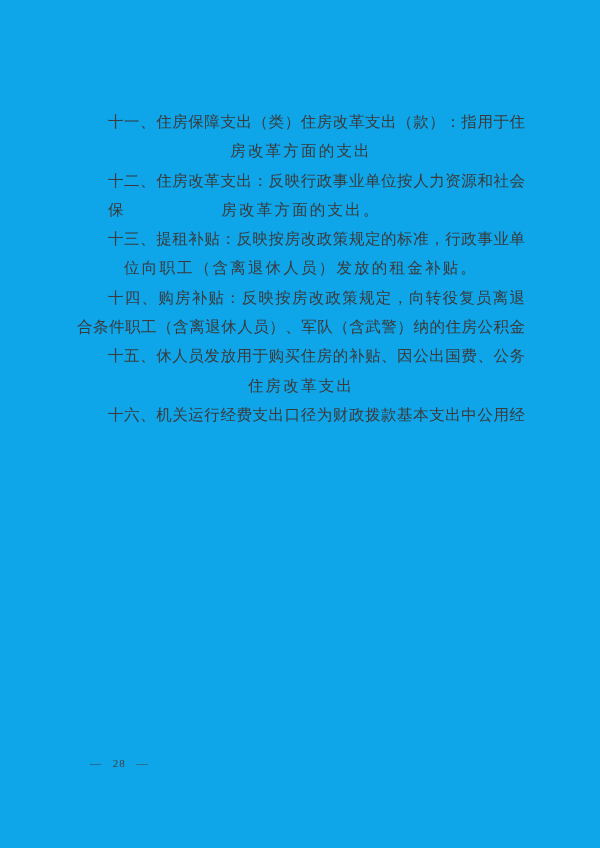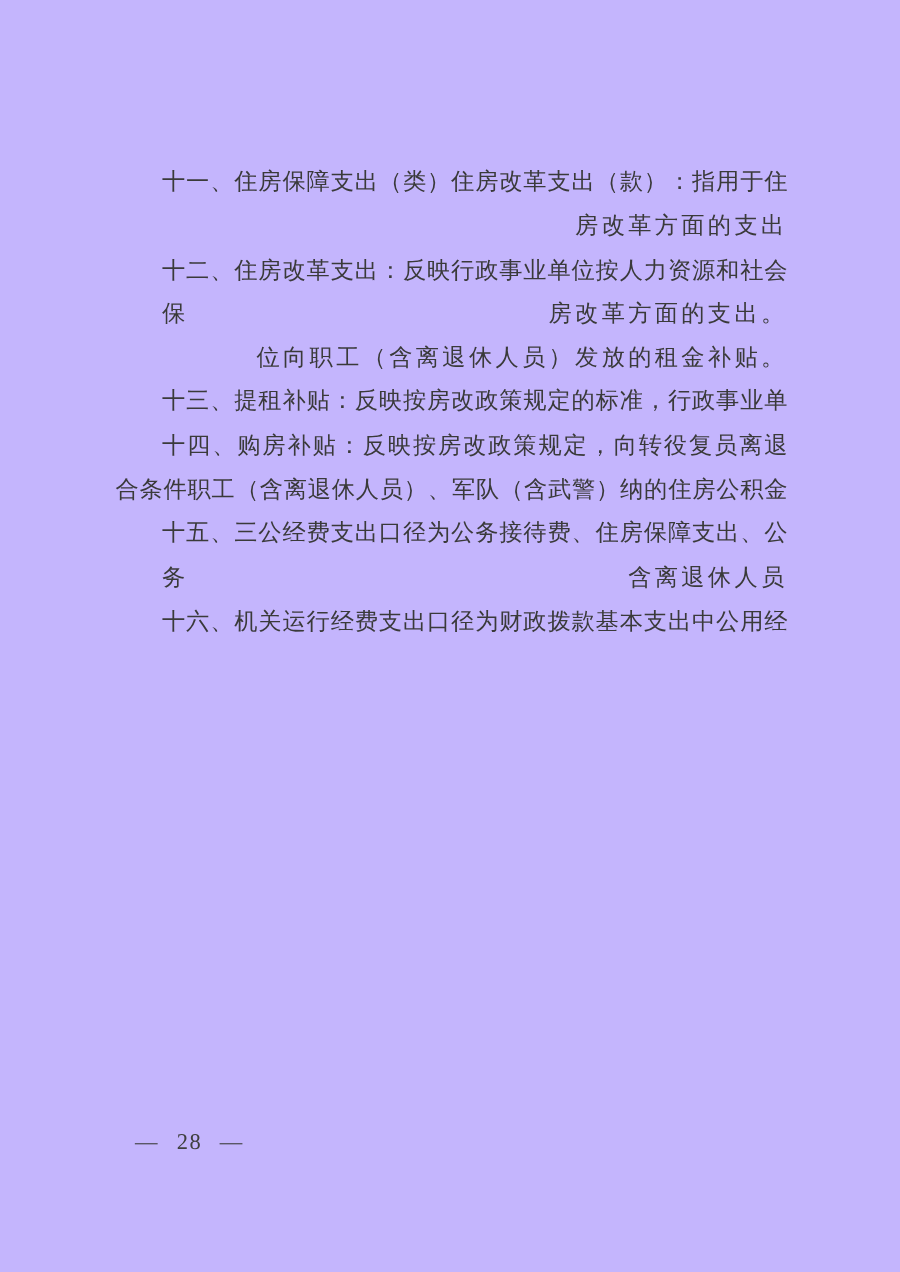--- a/index.html
+++ b/index.html
@@ -12,21 +12,21 @@
     height: 848px;
     position: relative;
     font-family: "Liberation Serif", "DejaVu Serif", serif;
     overflow: hidden;
   }
   .page {
     position: absolute;
     left: 0; top: 0;
     width: 600px;
     height: 848px;
-    background: #c4b5fd;
+    background: #0ea5e9;
   }
   .doc-body {
     position: absolute;
     left: 77px;
     top: 107px;
     width: 448px;
     color: #3a3a3a;
     font-size: 15.5px;
     line-height: 29.3px;
     text-rendering: optimizeLegibility;
@@ -40,35 +40,35 @@
     overflow: visible;
   }
   
   .text-line.fill {
     text-align: justify;
     text-align-last: justify;
     -moz-text-align-last: justify;
   }
   
   .text-line.end {
-    text-align: right;
+    text-align: center;
     letter-spacing: 2.2px;
   }
   
   .text-line.indent {
     padding-left: 31px;
   }
   .page-footer {
     position: absolute;
     left: 90px;
     top: 753px;
     height: 24px;
   }
   .page-number {
-    font-size: 15px;
+    font-size: 11px;
     color: #3f3f3f;
     letter-spacing: 1px;
     word-spacing: 7px;
     white-space: pre;
   }
 </style>
 </head>
 <body>
 
 <div class="page">
@@ -76,30 +76,30 @@
   <div class="doc-body">
       <div class="paragraph">
         <div class="text-line indent fill">十一、住房保障支出（类）住房改革支出（款）：指用于住</div>
         <div class="text-line end">房改革方面的支出</div>
       </div>
       <div class="paragraph">
         <div class="text-line indent fill">十二、住房改革支出：反映行政事业单位按人力资源和社会保</div>
         <div class="text-line end">房改革方面的支出。</div>
       </div>
       <div class="paragraph">
+        <div class="text-line indent fill">十三、提租补贴：反映按房改政策规定的标准，行政事业单</div>
         <div class="text-line end">位向职工（含离退休人员）发放的租金补贴。</div>
-        <div class="text-line indent fill">十三、提租补贴：反映按房改政策规定的标准，行政事业单</div>
       </div>
       <div class="paragraph">
         <div class="text-line indent fill">十四、购房补贴：反映按房改政策规定，向转役复员离退</div>
         <div class="text-line fill">合条件职工（含离退休人员）、军队（含武警）纳的住房公积金</div>
       </div>
       <div class="paragraph">
-        <div class="text-line indent fill">十五、三公经费支出口径为公务接待费、住房保障支出、公务</div>
-        <div class="text-line end">含离退休人员</div>
+        <div class="text-line indent fill">十五、休人员发放用于购买住房的补贴、因公出国费、公务</div>
+        <div class="text-line end">住房改革支出</div>
       </div>
       <div class="paragraph">
         <div class="text-line indent fill">十六、机关运行经费支出口径为财政拨款基本支出中公用经</div>
       </div>
     </div>
 
   <div class="page-footer">
     <span class="page-number">— 28 —</span>
   </div>
 

